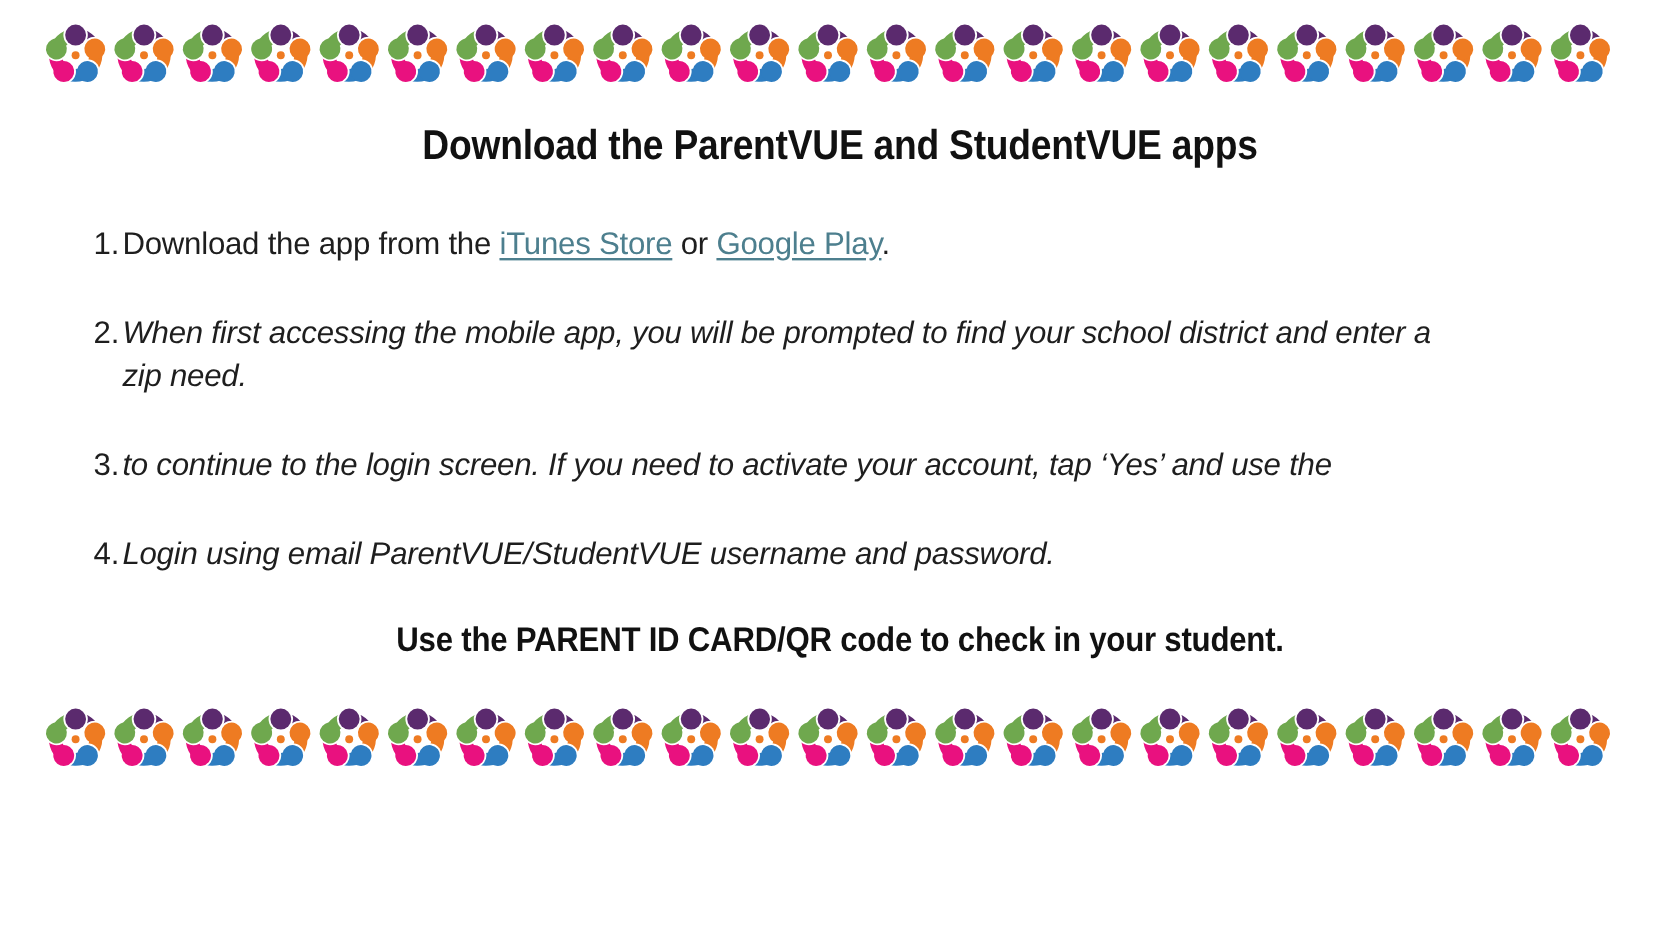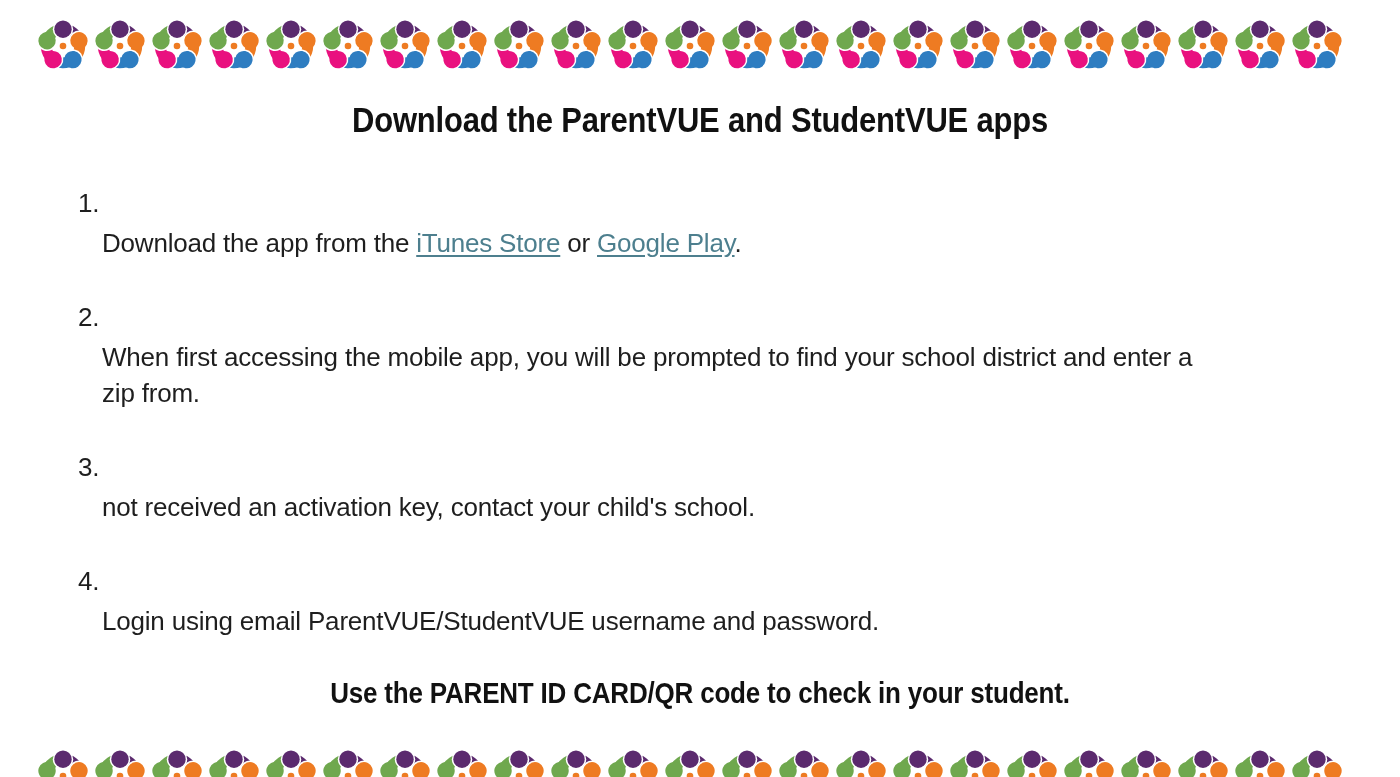--- a/index.html
+++ b/index.html
@@ -52,23 +52,22 @@
     font-size: 26px;
     line-height: 36px;
     letter-spacing: -0.2px;
   }
   .list-item .num {
     flex: 0 0 auto;
     width: 24px;
   }
   .list-item .txt {
     flex: 1 1 auto;
-    margin-top: 40px;
   }
-  .text-line { white-space: nowrap; }
+  .text-line { white-space: nowrap; font-style: italic; }
 
   a.doc-link {
     color: var(--link-color, #4d7f8e);
     text-decoration: underline;
     text-underline-offset: 3px;
     cursor: pointer;
   }
 
   .checkin-note {
     margin-top: 30px;
@@ -901,28 +900,28 @@
 
     <div class="list-item">
       <span class="num">1.</span>
       <span class="txt"><span>Download the app from the </span><a class="doc-link">iTunes Store</a><span> or </span><a class="doc-link">Google Play</a><span>.</span></span>
     </div>
 
     <div class="list-item">
       <span class="num">2.</span>
       <span class="txt">
         <div class="text-line">When first accessing the mobile app, you will be prompted to find your school district and enter a</div>
-        <div class="text-line">zip from.</div>
+        <div class="text-line">zip need.</div>
       </span>
     </div>
 
     <div class="list-item">
       <span class="num">3.</span>
       <span class="txt">
-        <div class="text-line">not received an activation key, contact your child's school.</div>
+        <div class="text-line">to continue to the login screen. If you need to activate your account, tap ‘Yes’ and use the</div>
       </span>
     </div>
 
     <div class="list-item">
       <span class="num">4.</span>
       <span class="txt">
         <div class="text-line">Login using email ParentVUE/StudentVUE username and password.</div>
       </span>
     </div>
 

